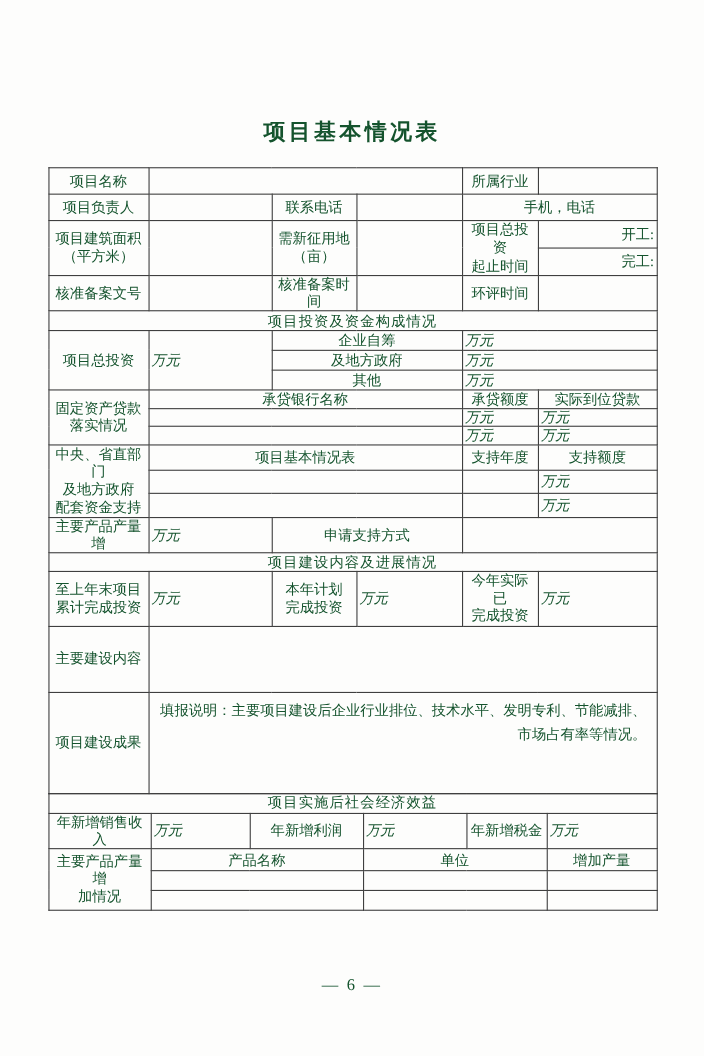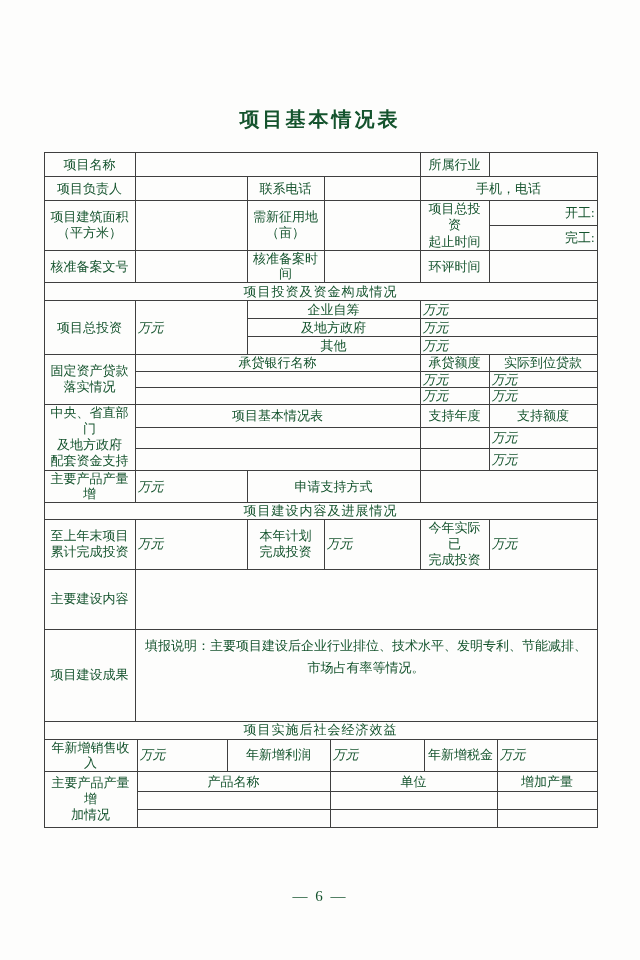--- a/index.html
+++ b/index.html
@@ -40,21 +40,21 @@
     vertical-align:middle;
     padding:0 2px;
     overflow:hidden;
     line-height:1.2;
   }
   .t td.pre{white-space:pre-line;line-height:1.25;}
   .t td.unit{text-align:left;padding-right:6px;font-style:italic;}
   .t td.left{text-align:right;padding-left:19px;font-family:Liberation Serif, serif;}
   .t td.sec{letter-spacing:1px;}
   .t td.note{
-    text-align:center;
+    text-align:right;
     vertical-align:top;
     padding:5px 9px;
     line-height:1.75;
   }
   .page-number{
     position:absolute;
     top:888px;
     left:0;
     width:100%;
     text-align:center;

